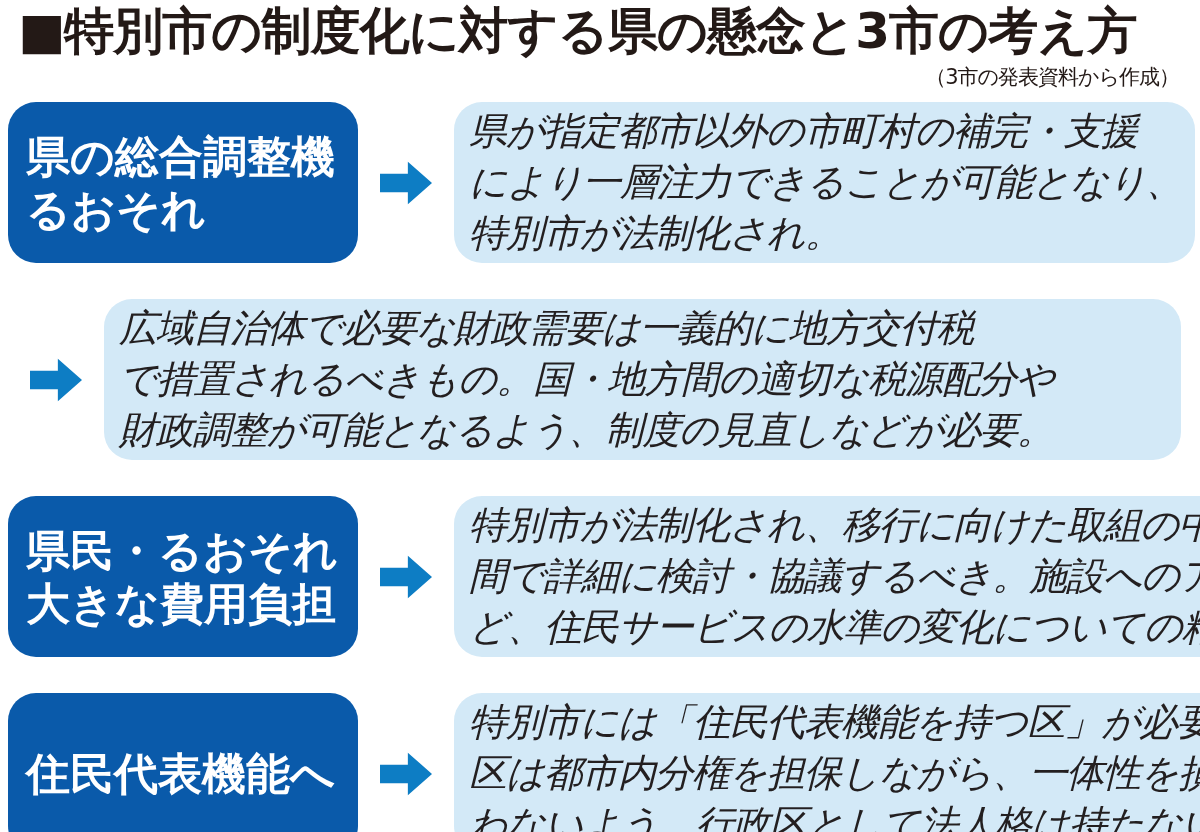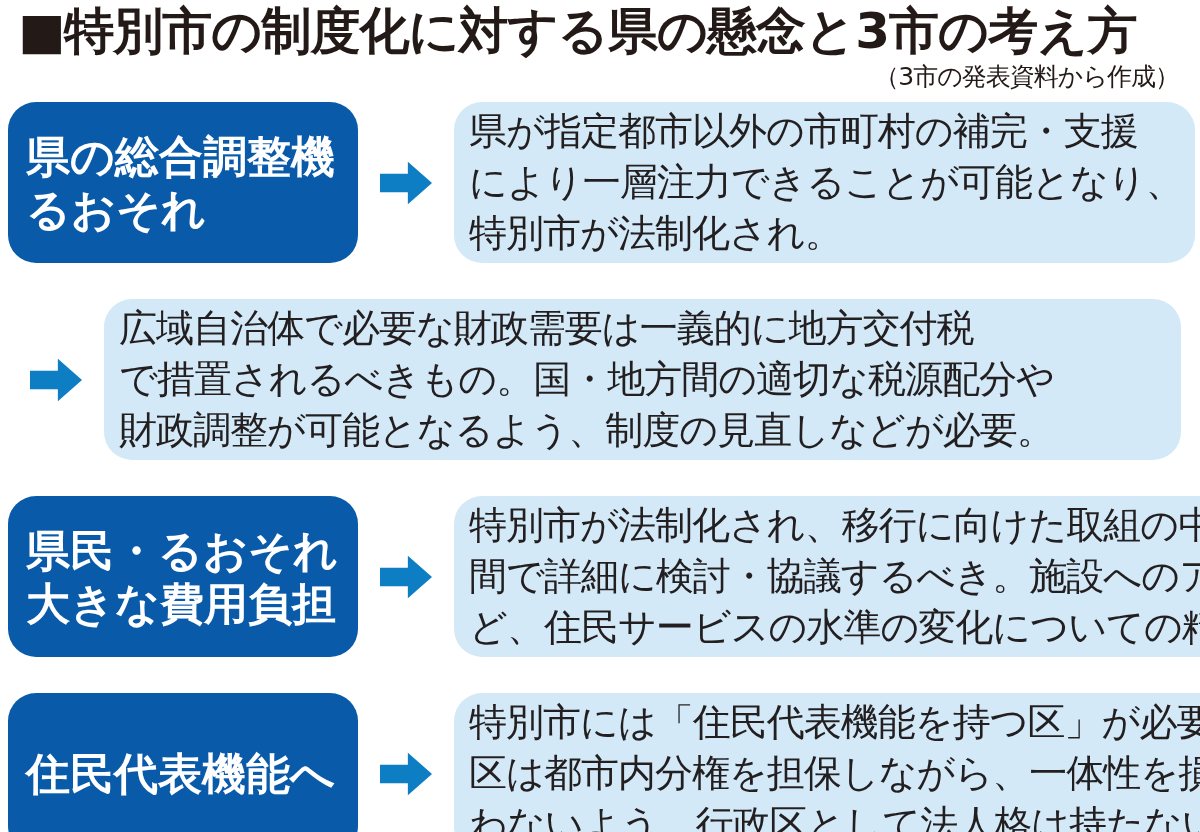--- a/index.html
+++ b/index.html
@@ -22,21 +22,21 @@
     margin: 0 0 0 10px;
     font-size: 50px;
     line-height: 54px;
     font-weight: bold;
     letter-spacing: -1px;
     color: var(--heading-text, #231916);
     white-space: nowrap;
   }
   .source {
     margin: 4px 2px 10px 0;
-    font-size: 25px;
+    font-size: 21px;
     line-height: 30px;
     text-align: right;
     color: var(--heading-text, #231916);
     letter-spacing: -1px;
   }
   .rows {
     display: flex;
     flex-direction: column;
     gap: 36px;
   }
@@ -74,20 +74,21 @@
     background: var(--response-bg, #d3e9f7);
     color: var(--response-text, #231f20);
     border-radius: 28px;
     padding: 0 12px 0 15px;
     display: flex;
     flex-direction: column;
     justify-content: center;
     font-size: 38px;
     line-height: 51px;
     letter-spacing: -1px;
+    font-style: italic;
   }
   .tline {
     white-space: nowrap;
     transform-origin: left center;
   }
 </style>
 </head>
 <body>
 
 <div class="page">

